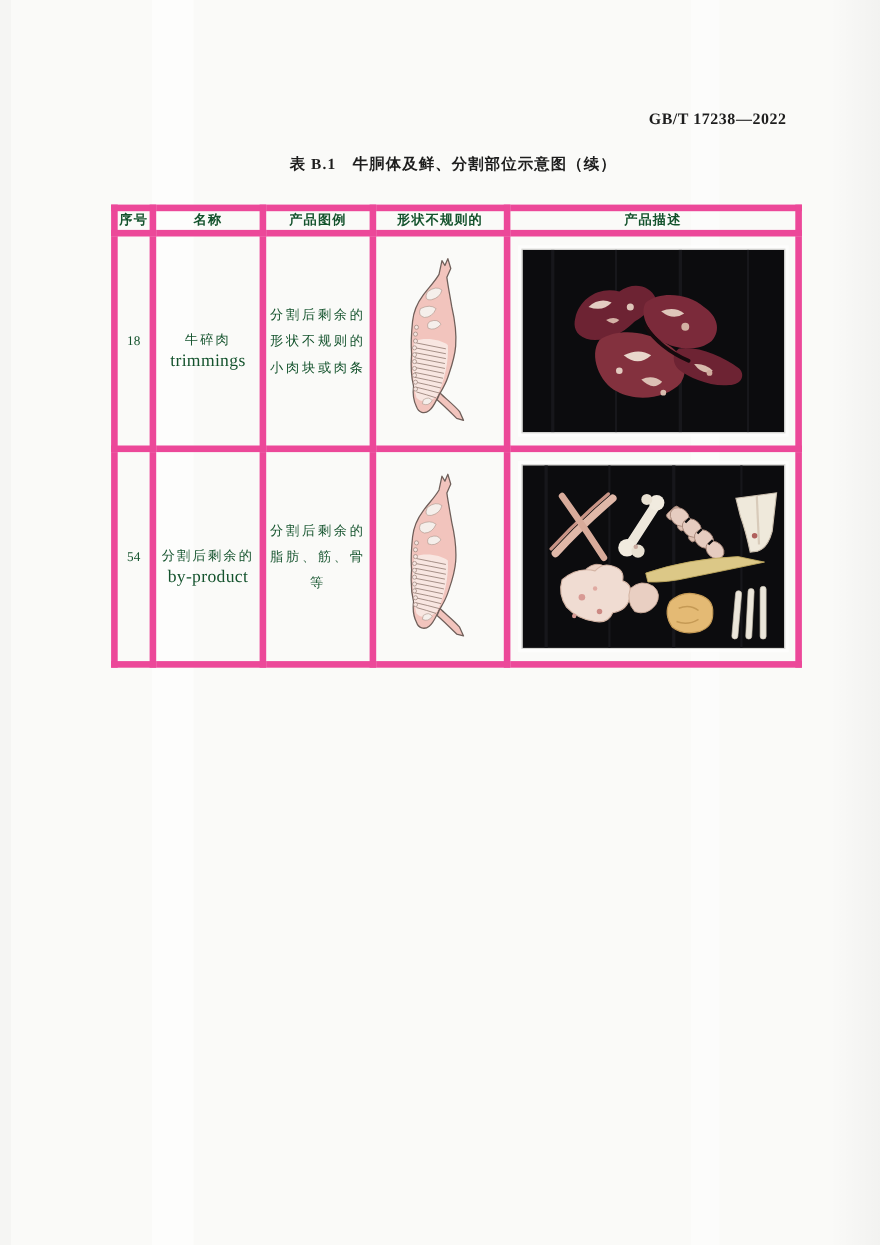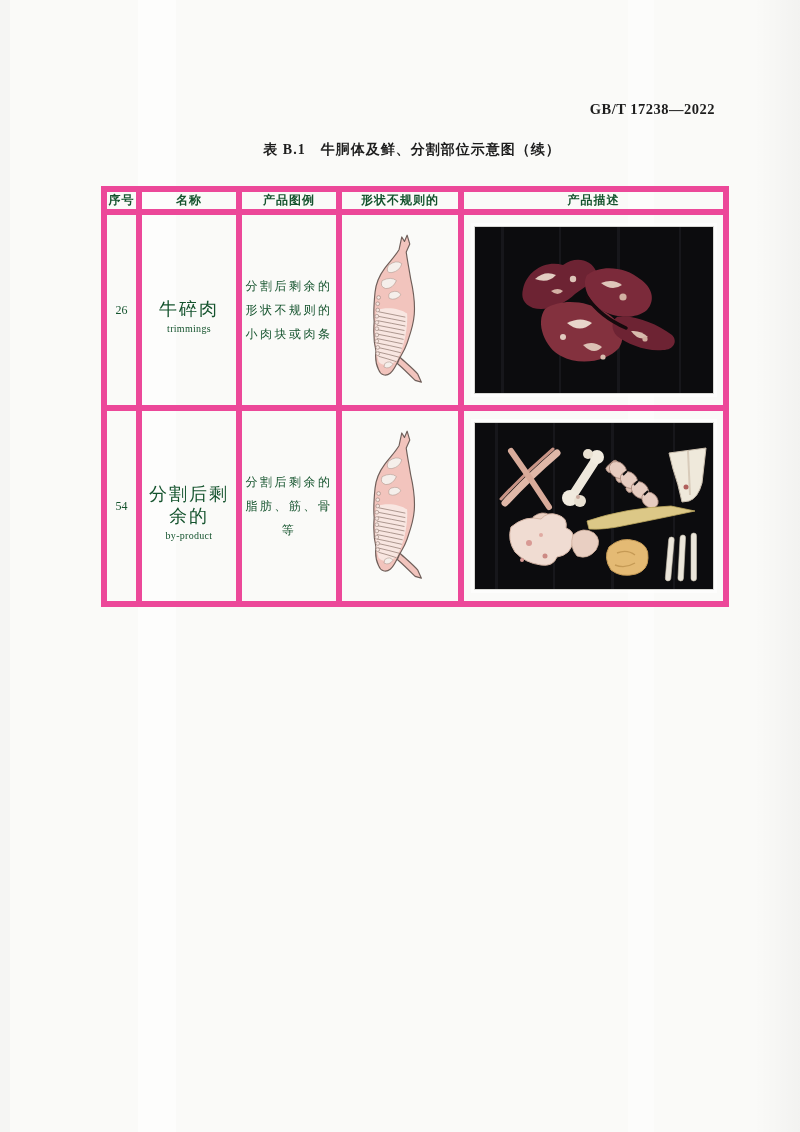--- a/index.html
+++ b/index.html
@@ -49,22 +49,22 @@
     font-size: 12px;
     color:#14532d;
   }
   table.std th {
     height: 22px;
     font-weight: bold;
     letter-spacing: 1px;
     font-size: 12px;
   }
   table.std td.data-row-cell { height: 196px; }
-  .name-cn { font-size: 18px; letter-spacing: 2px; line-height: 22px; margin-top: 16px; }
-  .name-en { font-size: 10px; letter-spacing: 0.3px; line-height: 18px; }
+  .name-cn { font-size: 12px; letter-spacing: 2px; line-height: 22px; margin-top: 16px; }
+  .name-en { font-size: 16px; letter-spacing: 0.3px; line-height: 18px; }
   .desc {
     white-space: pre-line;
     letter-spacing: 2.5px;
     line-height: 24px;
     font-size: 12px;
     text-align: center;
   }
   .diagram-wrap { display:flex; align-items:center; justify-content:center; }
   .photo-wrap { display:flex; align-items:center; justify-content:center; }
   .photo-frame {
@@ -96,21 +96,21 @@
     <tbody>
         <tr>
       <th>序号</th>
       <th>名称</th>
       <th>产品图例</th>
       <th>形状不规则的</th>
       <th>产品描述</th>
     </tr>
 
     <tr>
-      <td class="data-row-cell">26</td>
+      <td class="data-row-cell">18</td>
       <td class="data-row-cell">
         <div class="name-cn">牛碎肉</div>
         <div class="name-en">trimmings</div>
       </td>
       <td class="data-row-cell">
         <div class="desc">分割后剩余的
 形状不规则的
 小肉块或肉条</div>
       </td>
       <td class="data-row-cell">

